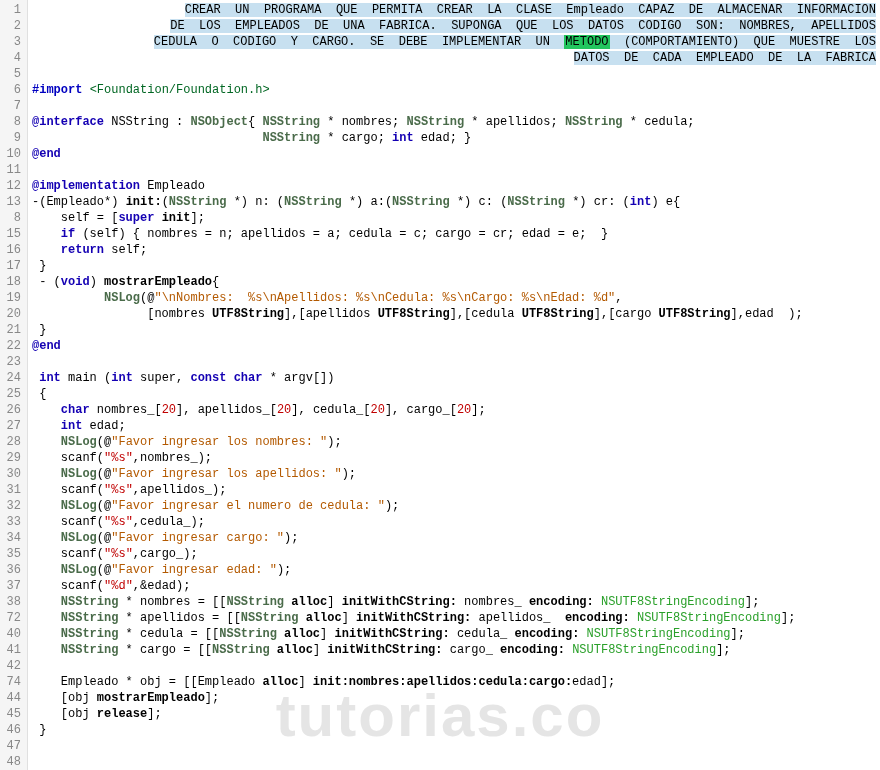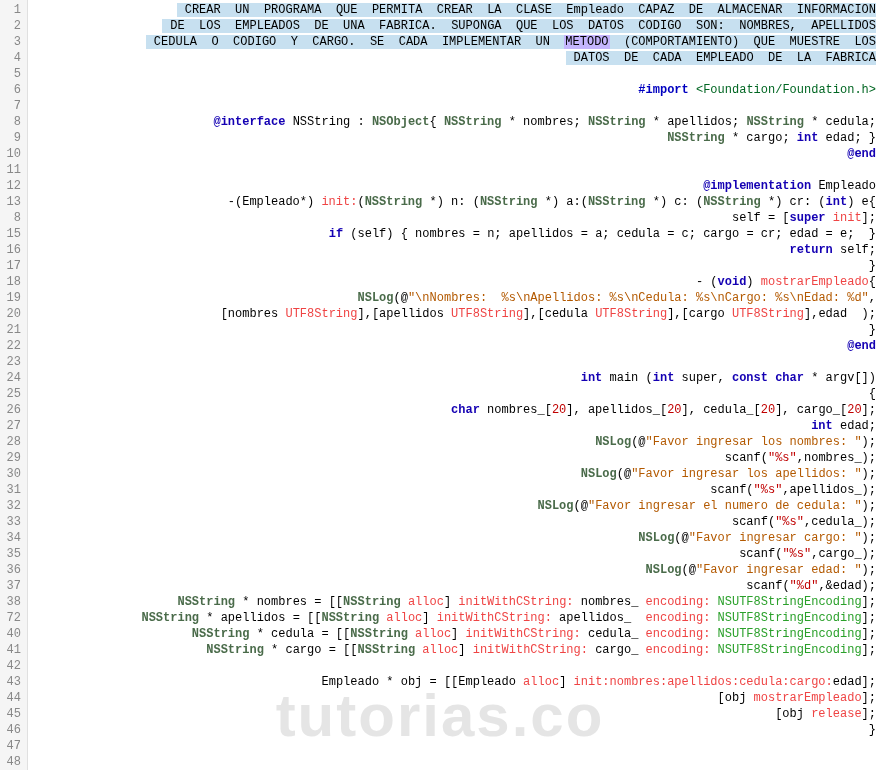--- a/index.html
+++ b/index.html
@@ -23,34 +23,34 @@
       color: #888;
       padding: 2px 6px 2px 2px;
       user-select: none;
       min-width: 28px;
     }
     .gutter div { line-height: 16px; }
     .code {
       padding: 2px 4px;
       flex: 1;
     }
-    .line { line-height: 16px; white-space: pre; text-align: right; }
+    .line { line-height: 16px; white-space: pre; }
     .hdr-line { text-align: right; }
-    .hl-bg { background: #c7e0f0; display: inline; padding-left: 8px; }
-    .hl-word { background: #c4b5fd; color: #000; padding: 0 1px; }
+    .hl-bg { background: #c7e0f0; display: inline; }
+    .hl-word { background: #22c55e; color: #000; padding: 0 1px; }
     .kw { color: #1400b3; font-weight: bold; }
     .cls { color: #4a6b4a; font-weight: bold; }
     .plain { color: #000; }
     .str { color: #b35900; }
     .fmt { color: #c00000; }
     .num { color: #c00000; }
     .preproc { color: #0000c0; font-weight: bold; }
     .incfile { color: #006622; }
     .enc { color: #2aa02a; font-weight: normal; }
-    .fn { color: #ef4444; font-weight: normal; }
+    .fn { color: #000000; font-weight: bold; }
     .watermark {
       position: absolute;
       bottom: 20px;
       left: 0;
       width: 100%;
       text-align: center;
       font-size: 60px;
       font-weight: bold;
       color: rgba(150,150,150,0.25);
       pointer-events: none;
@@ -99,31 +99,31 @@
       <div>33</div>
       <div>34</div>
       <div>35</div>
       <div>36</div>
       <div>37</div>
       <div>38</div>
       <div>72</div>
       <div>40</div>
       <div>41</div>
       <div>42</div>
-      <div>43</div>
+      <div>74</div>
       <div>44</div>
       <div>45</div>
       <div>46</div>
       <div>47</div>
       <div>48</div>
     </div>
   <div class="code">
     <div class="line hdr-line"><span class="hl-bg">CREAR  UN  PROGRAMA  QUE  PERMITA  CREAR  LA  CLASE  Empleado  CAPAZ  DE  ALMACENAR  INFORMACION</span></div>
     <div class="line hdr-line"><span class="hl-bg">DE  LOS  EMPLEADOS  DE  UNA  FABRICA.  SUPONGA  QUE  LOS  DATOS  CODIGO  SON:  NOMBRES,  APELLIDOS</span></div>
-    <div class="line hdr-line"><span class="hl-bg"><span>CEDULA  O  CODIGO  Y  CARGO.  SE  CADA  IMPLEMENTAR  UN  </span><span class="hl-word">METODO</span><span>  (COMPORTAMIENTO)  QUE  MUESTRE  LOS</span></span></div>
+    <div class="line hdr-line"><span class="hl-bg"><span>CEDULA  O  CODIGO  Y  CARGO.  SE  DEBE  IMPLEMENTAR  UN  </span><span class="hl-word">METODO</span><span>  (COMPORTAMIENTO)  QUE  MUESTRE  LOS</span></span></div>
     <div class="line hdr-line"><span class="hl-bg">DATOS  DE  CADA  EMPLEADO  DE  LA  FABRICA</span></div>
     <div class="line">&nbsp;</div>
     <div class="line"><span class="preproc">#import</span> <span class="incfile">&lt;Foundation/Foundation.h&gt;</span></div>
     <div class="line">&nbsp;</div>
     <div class="line"><span class="kw">@interface</span><span class="plain"> NSString : </span><span class="cls">NSObject</span><span class="plain">{ </span><span class="cls">NSString</span><span class="plain"> * nombres; </span><span class="cls">NSString</span><span class="plain"> * apellidos; </span><span class="cls">NSString</span><span class="plain"> * cedula;</span></div>
     <div class="line">                                <span class="cls">NSString</span><span class="plain"> * cargo; </span><span class="kw">int</span><span class="plain"> edad; }</span></div>
     <div class="line"><span class="kw">@end</span></div>
     <div class="line">&nbsp;</div>
     <div class="line"><span class="kw">@implementation</span><span class="plain"> Empleado</span></div>
     <div class="line"><span class="plain">-(Empleado*) </span><span class="fn">init:</span><span class="plain">(</span><span class="cls">NSString</span><span class="plain"> *) </span><span class="plain">n</span><span class="plain">: (</span><span class="cls">NSString</span><span class="plain"> *) </span><span class="plain">a</span><span class="plain">:(</span><span class="cls">NSString</span><span class="plain"> *) </span><span class="plain">c</span><span class="plain">: (</span><span class="cls">NSString</span><span class="plain"> *) </span><span class="plain">cr</span><span class="plain">: (</span><span class="kw">int</span><span class="plain">) </span><span class="plain">e</span><span class="plain">{</span></div>

